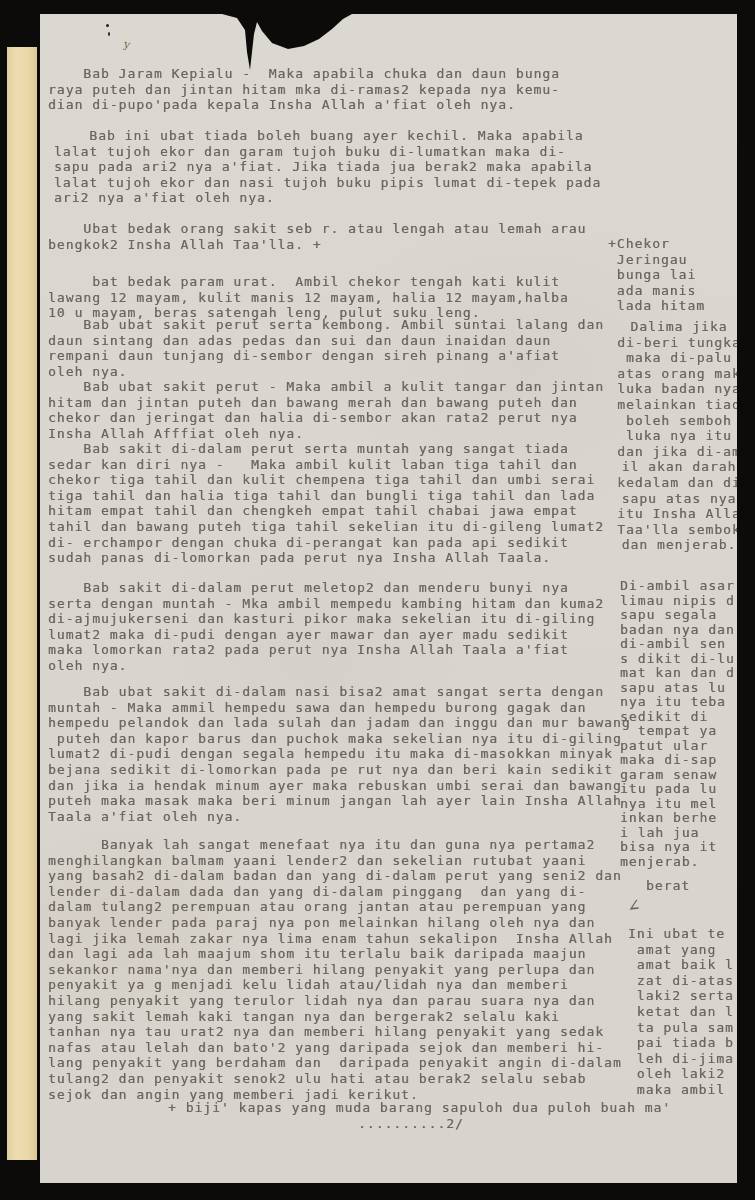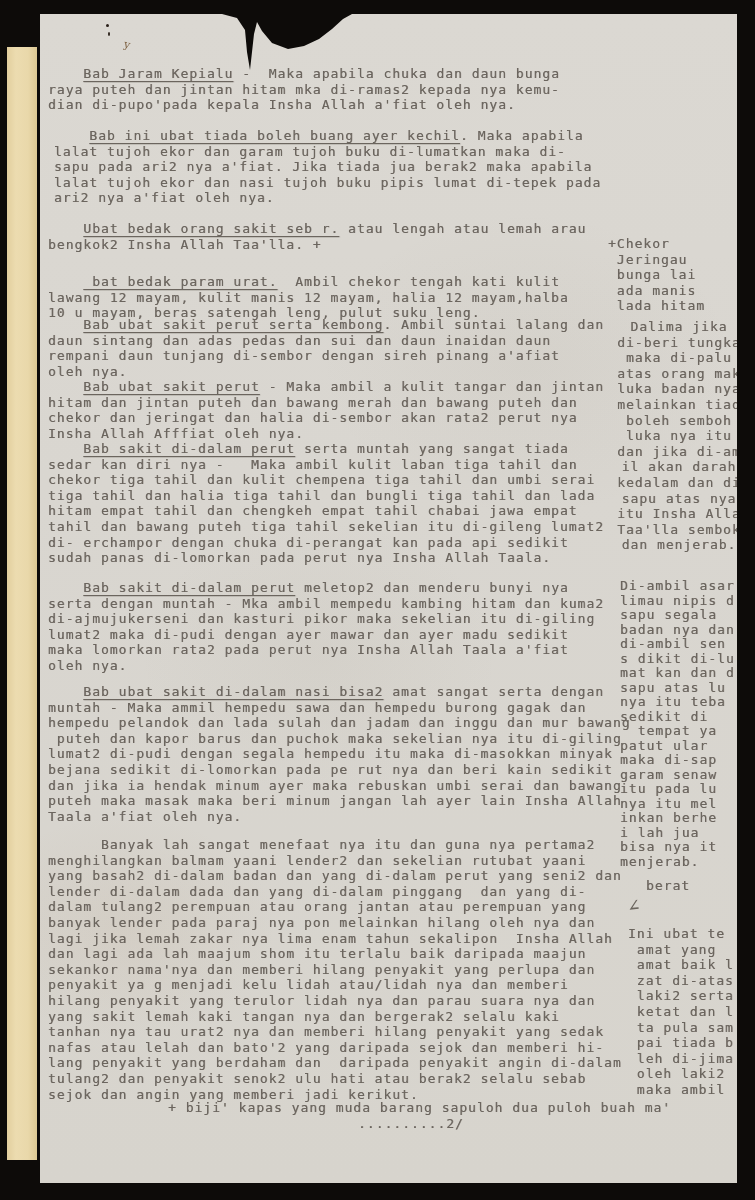--- a/index.html
+++ b/index.html
@@ -20,21 +20,21 @@
       radial-gradient(260px 200px at 40% 55%, rgba(130,120,100,0.05), rgba(0,0,0,0) 70%),
       linear-gradient(180deg,#dbd8d2 0%,#d9d6d0 40%,#d7d4cd 100%);
     overflow:hidden;
   }
   .typed{
     position:absolute;
     font-size:13px;line-height:15.6px;letter-spacing:1px;
     color:#6b655e;white-space:pre-wrap;
     text-shadow:0.4px 0.4px 0.6px rgba(96,90,84,0.55);
   }
-  .u{text-decoration:underline;text-decoration-thickness:1px;text-underline-offset:2.5px;}
+  .u{text-decoration-thickness:1px;text-underline-offset:2.5px;}
   .margin-note{width:150px;}
   .note-m3{line-height:14.5px;}
   .angle-mark{
     position:absolute;font-size:19px;color:#6b655e;
     transform:rotate(-6deg);
   }
   .hand-mark{
     position:absolute;left:84px;top:24px;font-size:11px;color:#7d6040;
     transform:rotate(14deg);font-family:"DejaVu Serif","Liberation Serif",serif;
   }

